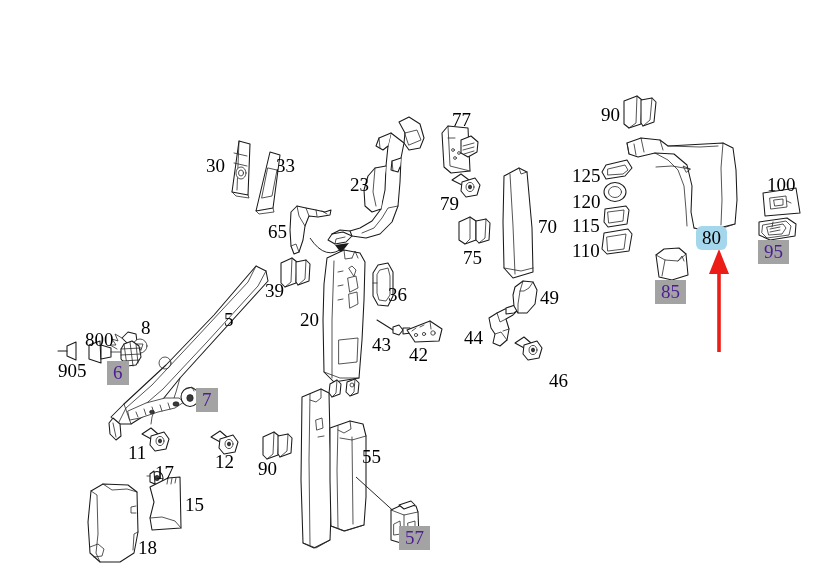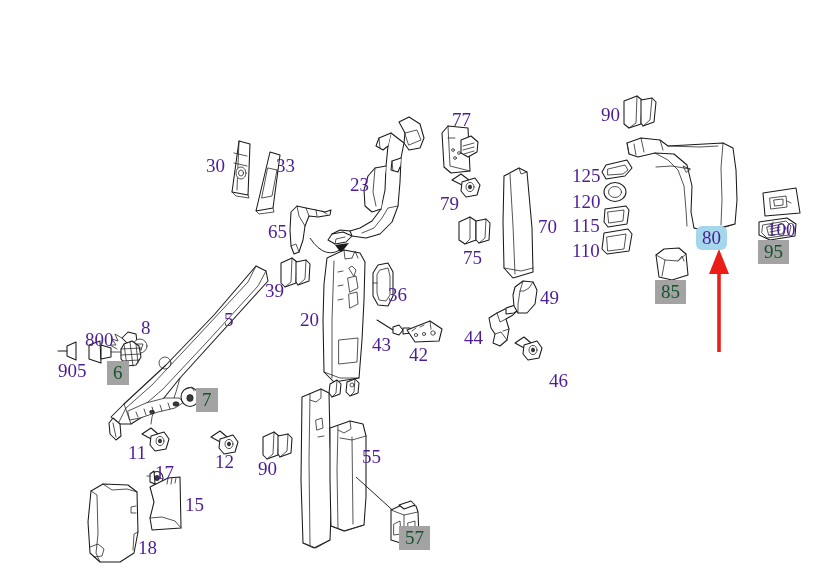--- a/index.html
+++ b/index.html
@@ -61,32 +61,32 @@
     fill: none;
     stroke: #1a1a1a;
     stroke-width: 0.95;
   }
   
   .label {
     position: absolute;
     font-family: "Liberation Serif", serif;
     font-size: 19px;
     line-height: 1;
-    color: #4c1d95;
+    color: #000000;
     white-space: nowrap;
     user-select: none;
   }
   .label.hl-blue {
     background: #a5d7ec;
     padding: 2px 6px 3px 6px;
   }
   .label.hl-gray {
     background: #a3a3a3;
     padding: 2px 6px 3px 6px;
-    color: #14532d;
+    color: #4c1d95;
   }
 </style>
 </head>
 <body>
 
 <div id="diagram-root">
 
   <svg class="parts-art" viewBox="0 0 819 573">
 
     <g>
@@ -441,21 +441,21 @@
   <div class="label" style="left:206px; top:156px;">30</div>
   <div class="label" style="left:276px; top:156px;">33</div>
   <div class="label" style="left:350px; top:175px;">23</div>
   <div class="label" style="left:452px; top:110px;">77</div>
   <div class="label" style="left:440px; top:194px;">79</div>
   <div class="label" style="left:601px; top:105px;">90</div>
   <div class="label" style="left:572px; top:166px;">125</div>
   <div class="label" style="left:572px; top:192px;">120</div>
   <div class="label" style="left:572px; top:216px;">115</div>
   <div class="label" style="left:572px; top:241px;">110</div>
-  <div class="label" style="left:767px; top:175px;margin-top:45px;">100</div>
+  <div class="label" style="left:767px; top:175px;">100</div>
   <div class="label hl-gray" style="left:758px; top:240px;">95</div>
   <div class="label hl-blue" style="left:696px; top:226px;border-radius:6px;">80</div>
   <div class="label hl-gray" style="left:655px; top:280px;">85</div>
   <div class="label" style="left:538px; top:217px;">70</div>
   <div class="label" style="left:463px; top:248px;">75</div>
   <div class="label" style="left:268px; top:222px;">65</div>
   <div class="label" style="left:265px; top:281px;">39</div>
   <div class="label" style="left:388px; top:285px;">36</div>
   <div class="label" style="left:540px; top:288px;">49</div>
   <div class="label" style="left:224px; top:310px;">5</div>

